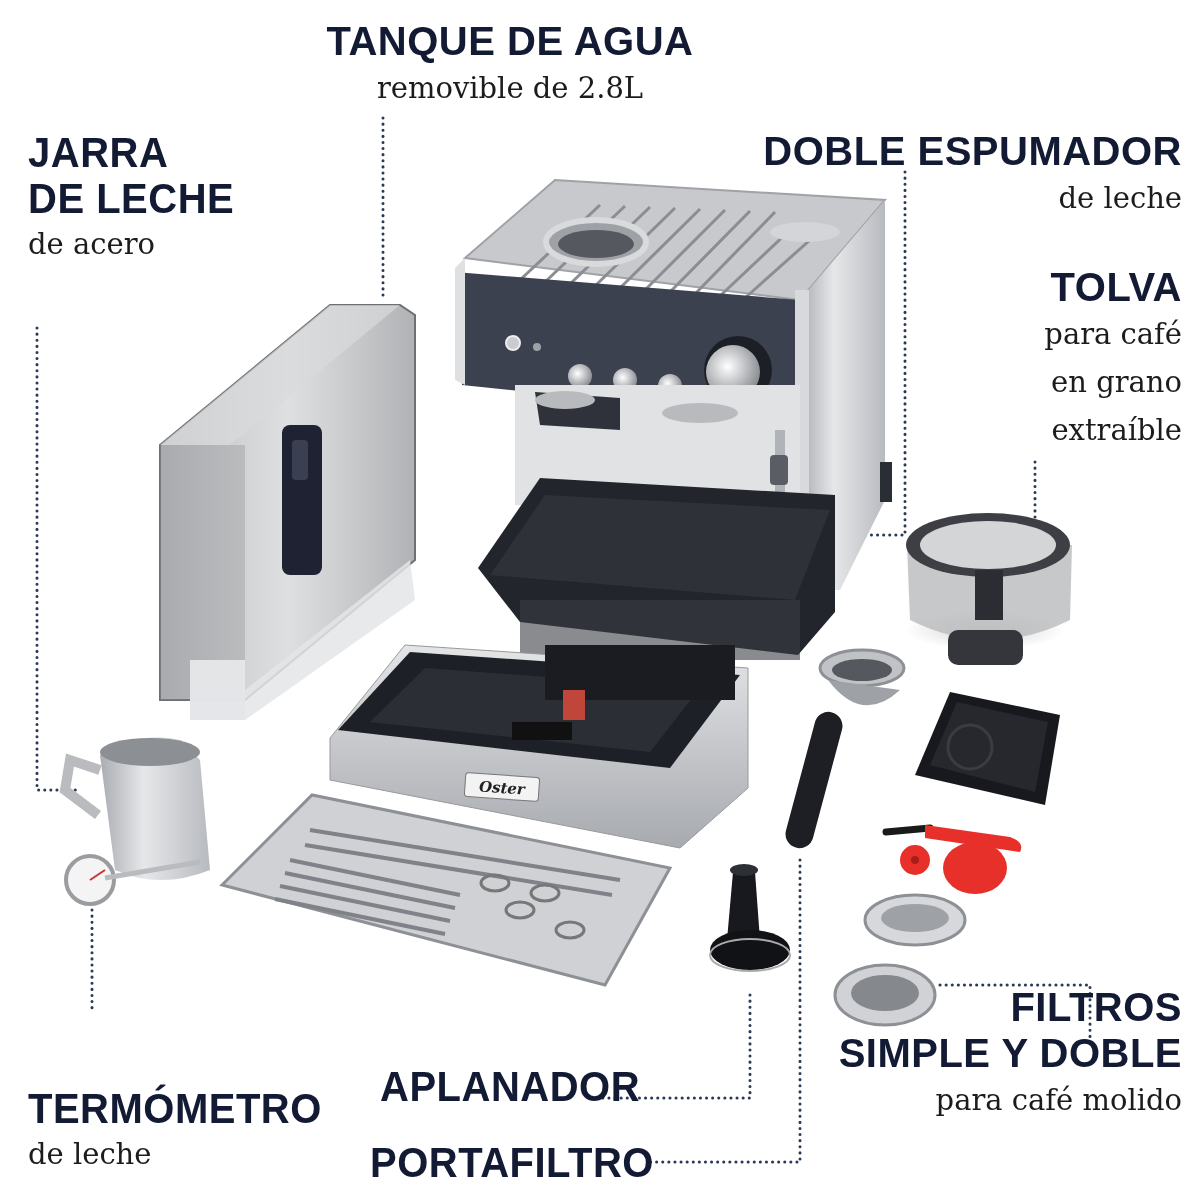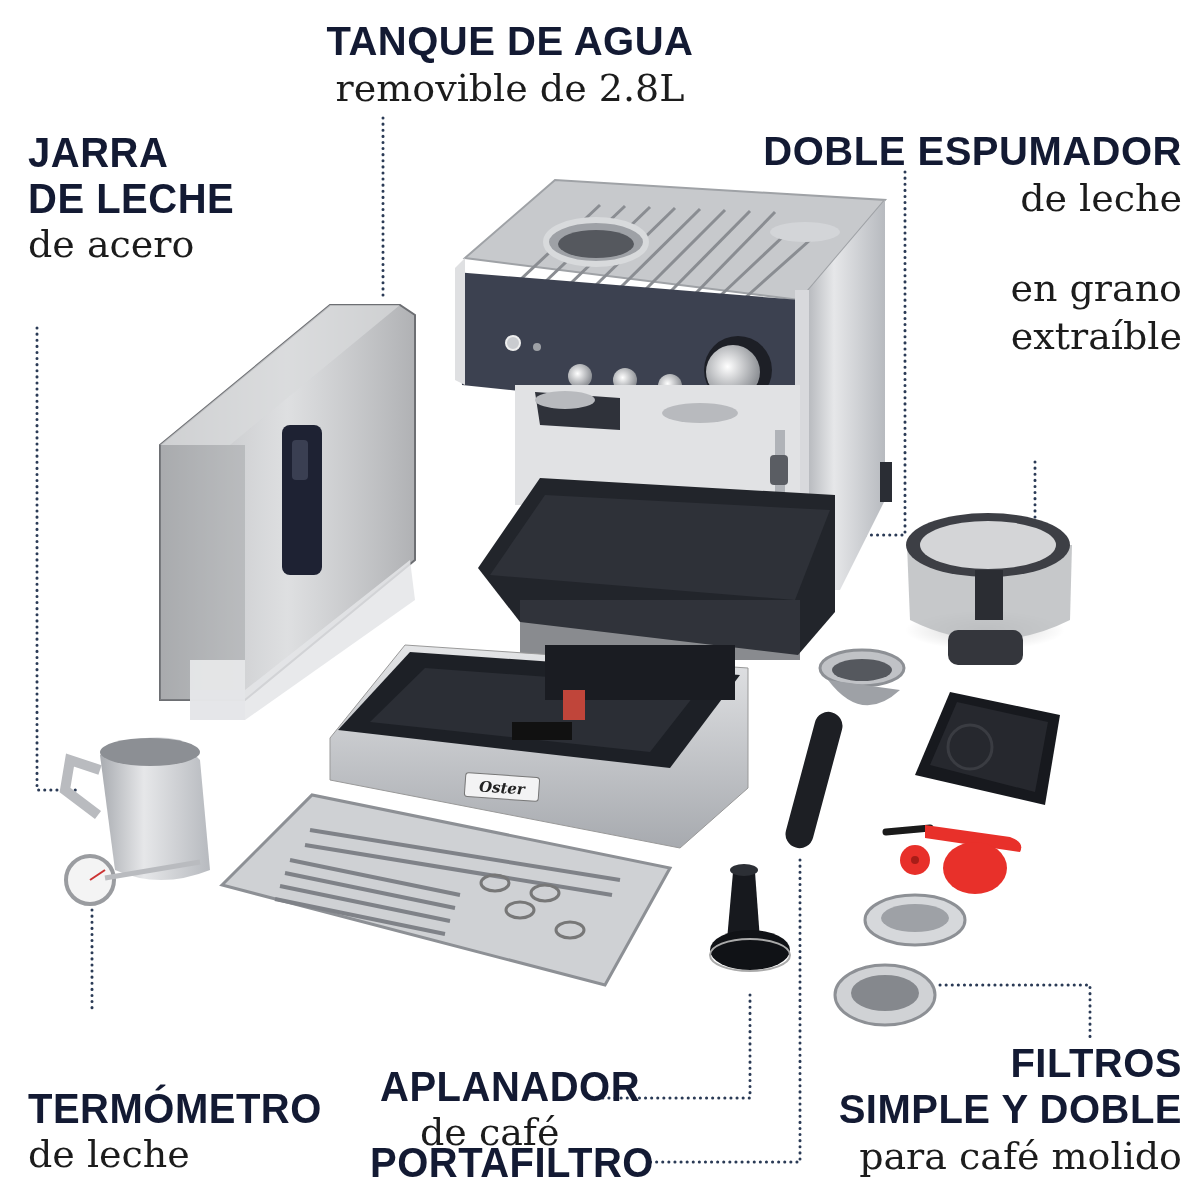--- a/index.html
+++ b/index.html
@@ -6,21 +6,21 @@
   body { width: 1200px; height: 1200px; position: relative; overflow: hidden; }
   .label { position: absolute; color: #131a33; }
   .title {
     font-family: "Liberation Sans", "DejaVu Sans", sans-serif;
     font-weight: 700; font-size: 40px; line-height: 46px;
     letter-spacing: 0.5px; transform: scaleY(1.05); transform-origin: left top;
     color: #131a33; white-space: nowrap;
   }
   .sub {
     font-family: "DejaVu Serif", "Liberation Serif", serif;
-    font-size: 38px; line-height: 48px; color: #1c1c1c; white-space: nowrap;
+    font-size: 29px; line-height: 48px; color: #1c1c1c; white-space: nowrap;
   }
   .right { text-align: right; }
   .center { text-align: center; }
   .art { position: absolute; left: 0; top: 0; width: 1200px; height: 1200px; }
 </style>
 </head>
 <body>
 
 <svg class="art" viewBox="0 0 1200 1200" xmlns="http://www.w3.org/2000/svg">
   <defs>
@@ -209,35 +209,36 @@
   <div class="title">DE LECHE</div>
   <div class="sub">de acero</div>
 </div>
 
 <div class="label right" style="right:18px; top:128px;">
   <div class="title" style="transform:none;">DOBLE ESPUMADOR</div>
   <div class="sub">de leche</div>
 </div>
 
 <div class="label right" style="right:18px; top:264px;">
+  <div class="title" style="transform:none;">TOLVA</div>
+  <div class="sub">para café</div>
   <div class="sub">en grano</div>
   <div class="sub">extraíble</div>
 </div>
 
 <div class="label" style="left:28px; top:1084px;">
   <div class="title">TERMÓMETRO</div>
   <div class="sub">de leche</div>
 </div>
 
 <div class="label" style="left:380px; top:1022px; width:240px;margin-top:40px;">
   <div class="title">APLANADOR</div>
-  <div class="sub" style="padding-left:40px;">de café</div>
 </div>
 
 <div class="label" style="left:370px; top:1138px;">
   <div class="title">PORTAFILTRO</div>
 </div>
 
-<div class="label right" style="right:18px; top:1040px;">
+<div class="label right" style="right:18px; top:984px;">
   <div class="title" style="transform:none;">FILTROS</div>
   <div class="title" style="transform:none;">SIMPLE Y DOBLE</div>
   <div class="sub">para café molido</div>
 </div>
 
 </body></html>

